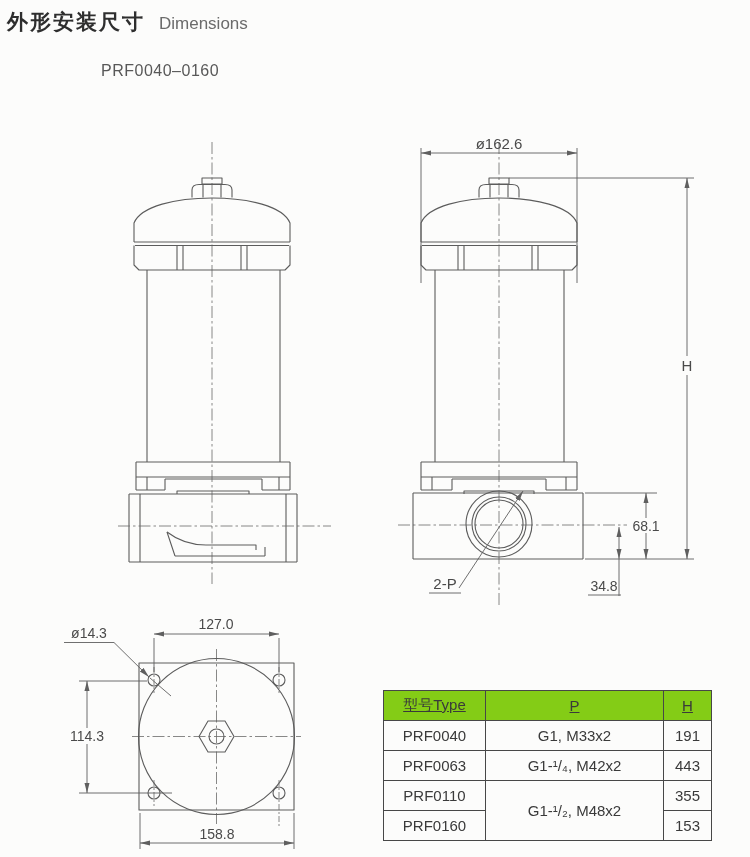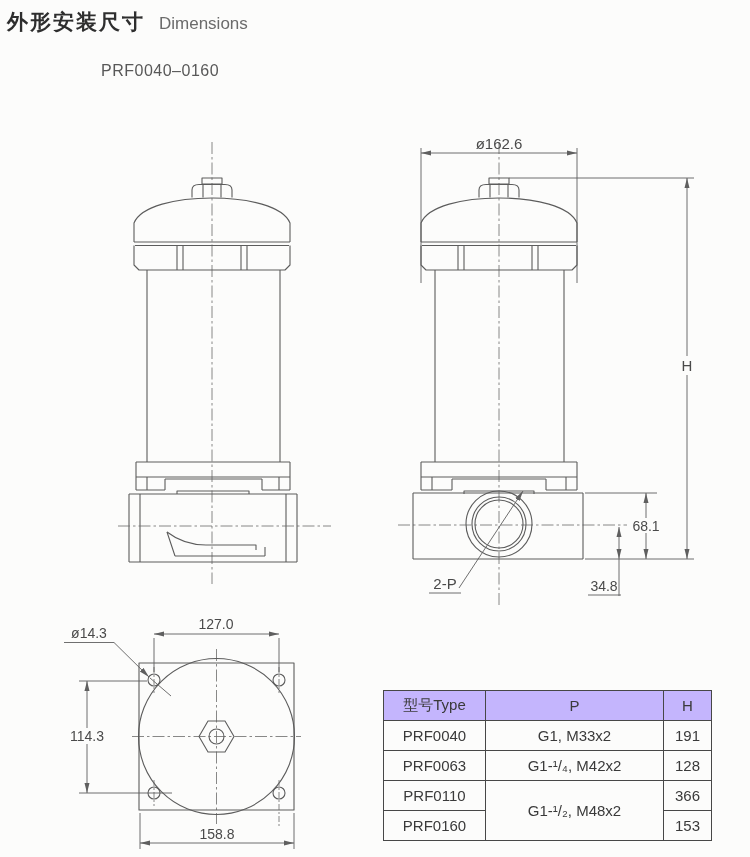--- a/index.html
+++ b/index.html
@@ -15,21 +15,21 @@
   .cl{fill:none;stroke:#6a6a6a;stroke-width:0.8;stroke-dasharray:12 3 2.5 3;}
   .clt{fill:none;stroke:#6a6a6a;stroke-width:0.8;stroke-dasharray:6 2 2 2;}
   .lbl{fill:#4a4a4a;font-size:14px;font-family:"Liberation Sans","DejaVu Sans",sans-serif;}
   .lbl-big{font-size:15px;}
   .bg{fill:#fcfcfb;stroke:none;}
   
   #dim-table{position:absolute;left:383px;top:690px;border-collapse:collapse;table-layout:fixed;
              font-family:"Liberation Sans","DejaVu Sans",sans-serif;font-size:15px;color:#3a3a3a;}
   #dim-table th,#dim-table td{border:1.5px solid #474747;text-align:center;padding:0;height:29px;
              overflow:hidden;white-space:nowrap;}
-  #dim-table th{background:#c4b5fd;font-weight:normal;}
+  #dim-table th{background:#84cc16;font-weight:normal;text-decoration:underline;}
   .col-type{width:102px;} .col-p{width:178px;} .col-h{width:48px;}
 </style>
 </head>
 <body>
 
 <div id="page">
 
   <div id="titlebar">
     <span id="title-zh">外形安装尺寸</span><span id="title-en">Dimensions</span>
   </div>
@@ -209,26 +209,26 @@
     </thead>
     <tbody>
       <tr>
         <td>PRF0040</td>
         <td>G1, M33x2</td>
         <td>191</td>
       </tr>
       <tr>
         <td>PRF0063</td>
         <td>G1-¹/₄, M42x2</td>
-        <td>128</td>
+        <td>443</td>
       </tr>
       <tr>
         <td>PRF0110</td>
         <td rowspan="2">G1-¹/₂, M48x2</td>
-        <td>366</td>
+        <td>355</td>
       </tr>
       <tr>
         <td>PRF0160</td>
         <td>153</td>
       </tr>
     </tbody>
   </table>
 
 </div>
 

